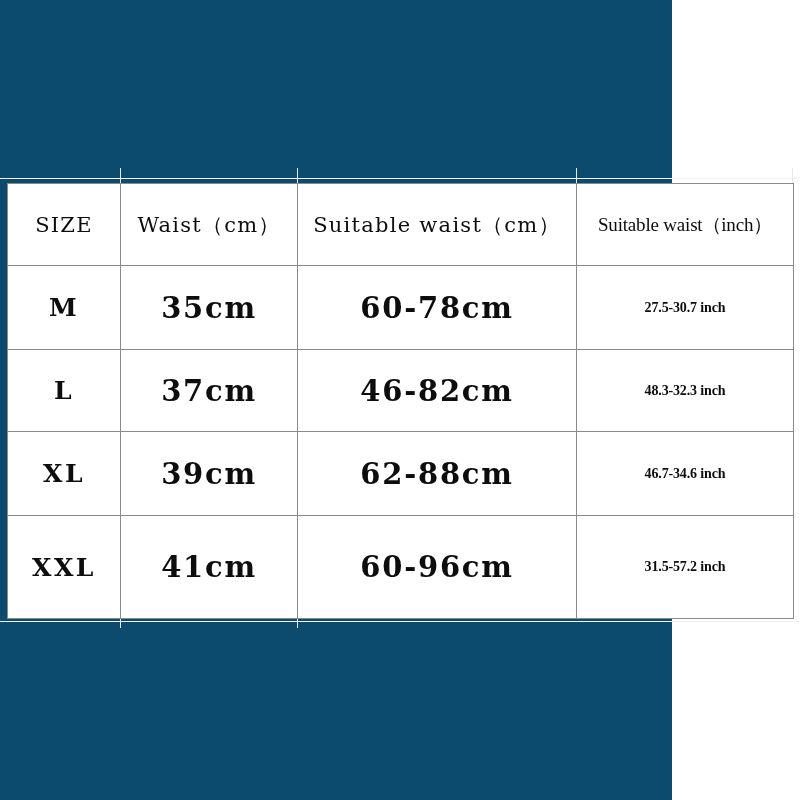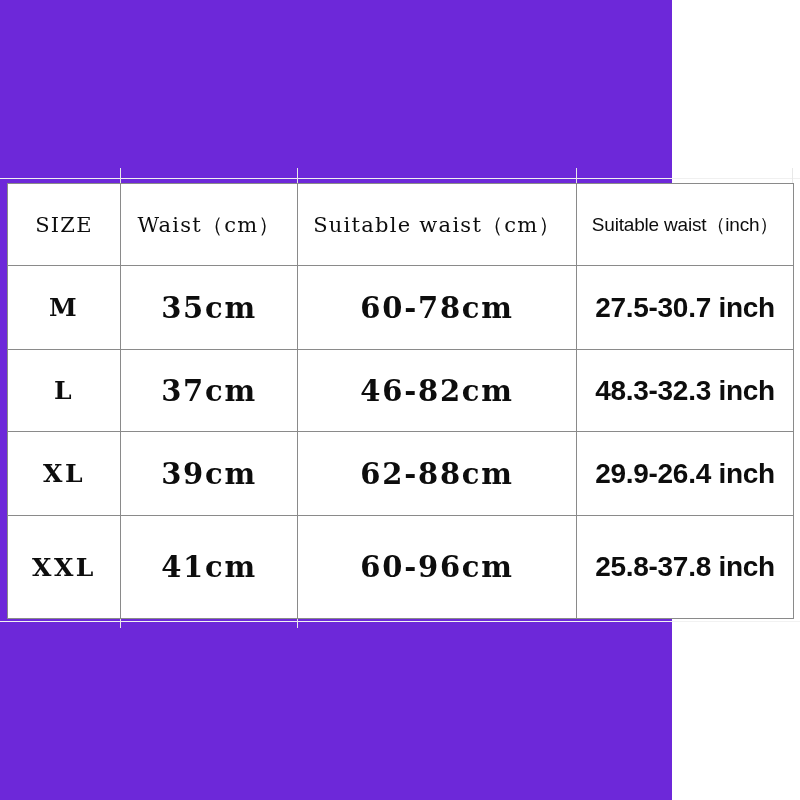--- a/index.html
+++ b/index.html
@@ -15,21 +15,21 @@
     position: relative;
   }
 
   
   #page {
     position: absolute;
     left: 0;
     top: 0;
     width: 672px;
     height: 800px;
-    background: #6d28d9;
+    background: #0c4a6e;
   }
 
   
   .ghost-rule {
     position: absolute;
     width: 1px;
     background: #e8e8e8;
   }
   .ghost-top-line {
     position: absolute;
@@ -83,38 +83,38 @@
   tr.r-xxl   { height: 103px; }
 
   
   
   .serif-mono {
     font-family: "DejaVu Serif", "Liberation Serif", serif;
     letter-spacing: 0.06em;
   }
   
   .sans-narrow {
-    font-family: Liberation Sans, sans-serif;
+    font-family: Liberation Serif, serif;
     letter-spacing: -0.01em;
   }
 
   td.head {
     font-size: 21px;
     font-weight: 400;
   }
   td.head.sans-narrow {
     font-size: 19px;
   }
 
   td.cell {
     font-size: 29px;
     font-weight: 700;
   }
   td.cell.sans-narrow {
-    font-size: 28px;
+    font-size: 14px;
     font-weight: 700;
   }
 
   
   td.cell.col-size {
     font-size: 25px;
     font-weight: 700;
     letter-spacing: 0.10em;
   }
 </style>
@@ -159,26 +159,26 @@
           <td class="cell col-size serif-mono">L</td>
           <td class="cell serif-mono">37cm</td>
           <td class="cell serif-mono">46-82cm</td>
           <td class="cell sans-narrow">48.3-32.3 inch</td>
         </tr>
 
         <tr class="r-xl">
           <td class="cell col-size serif-mono">XL</td>
           <td class="cell serif-mono">39cm</td>
           <td class="cell serif-mono">62-88cm</td>
-          <td class="cell sans-narrow">29.9-26.4 inch</td>
+          <td class="cell sans-narrow">46.7-34.6 inch</td>
         </tr>
 
         <tr class="r-xxl">
           <td class="cell col-size serif-mono">XXL</td>
           <td class="cell serif-mono">41cm</td>
           <td class="cell serif-mono">60-96cm</td>
-          <td class="cell sans-narrow">25.8-37.8 inch</td>
+          <td class="cell sans-narrow">31.5-57.2 inch</td>
         </tr>
       </tbody>
     </table>
   </div>
 
 </div>
 
 </body></html>

